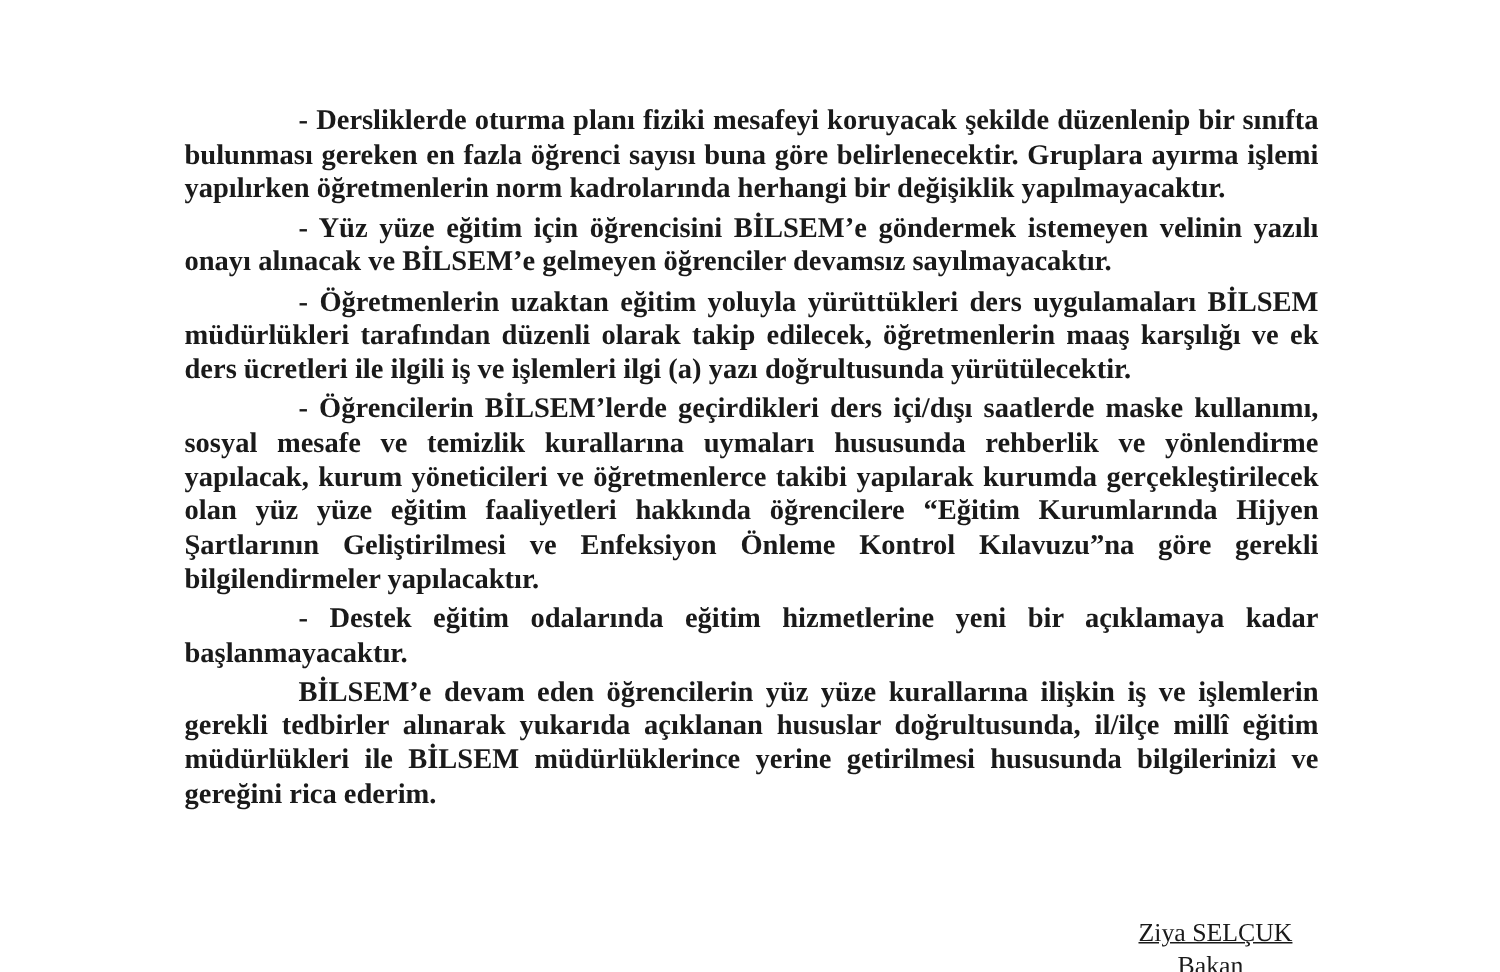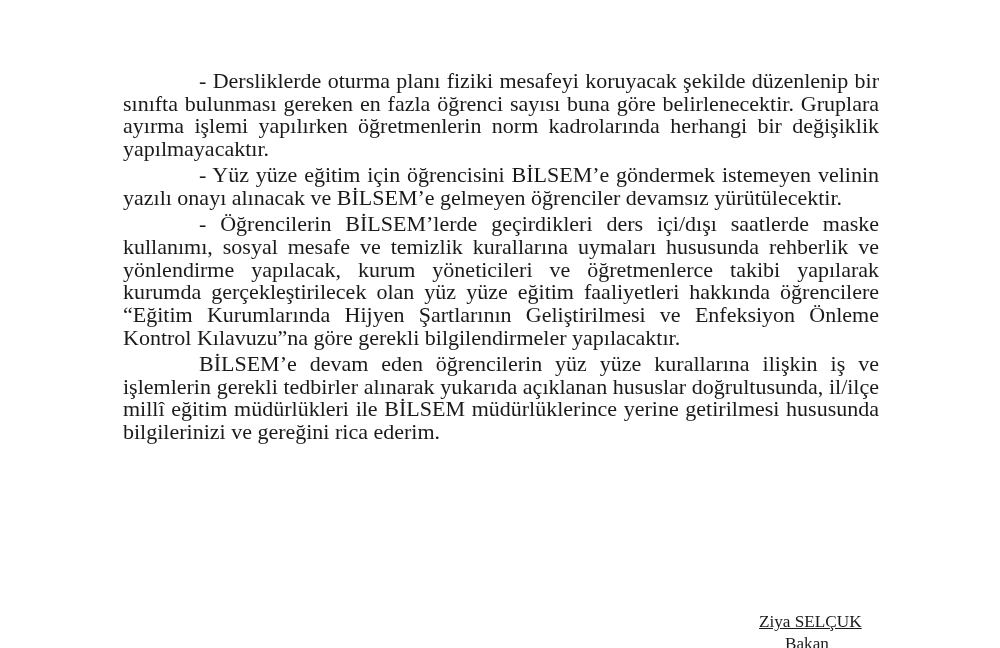--- a/index.html
+++ b/index.html
@@ -1,30 +1,32 @@
 <!DOCTYPE html>
 <html><head>
 <meta charset="utf-8">
 <style>
   html, body { margin:0; padding:0; background:#ffffff; }
   body { width:1000px; height:648px; overflow:hidden; position:relative;
          font-family:"Liberation Serif", "DejaVu Serif", serif; color:#1a1a1a; }
   .page { position:absolute; left:123px; top:70px; width:756px; }
-  .para { margin:0 0 3.5px 0; font-size:22px; line-height:22.7px;
-          text-align:justify; text-indent:76px; }
+  .para { margin:0 0 3.5px 0; font-size:19px; line-height:22.7px;
+          text-align:justify; text-indent:76px;font-weight:bold; }
   .signature { position:absolute; left:0; top:612px; width:1000px; }
   .sig-name { position:absolute; left:759px; top:0; font-size:17.2px; white-space:nowrap;text-decoration:underline; }
   .sig-title { position:absolute; left:785px; top:22px; font-size:17.2px; white-space:nowrap; }
 </style>
 </head>
 <body>
 
 <div class="page">
   <p class="para">- Dersliklerde oturma planı fiziki mesafeyi koruyacak şekilde düzenlenip bir sınıfta bulunması gereken en fazla öğrenci sayısı buna göre belirlenecektir. Gruplara ayırma işlemi yapılırken öğretmenlerin norm kadrolarında herhangi bir değişiklik yapılmayacaktır.</p>
-  <p class="para">- Yüz yüze eğitim için öğrencisini BİLSEM’e göndermek istemeyen velinin yazılı onayı alınacak ve BİLSEM’e gelmeyen öğrenciler devamsız yürütülecektir.</p>
+  <p class="para">- Yüz yüze eğitim için öğrencisini BİLSEM’e göndermek istemeyen velinin yazılı onayı alınacak ve BİLSEM’e gelmeyen öğrenciler devamsız sayılmayacaktır.</p>
+  <p class="para">- Öğretmenlerin uzaktan eğitim yoluyla yürüttükleri ders uygulamaları BİLSEM müdürlükleri tarafından düzenli olarak takip edilecek, öğretmenlerin maaş karşılığı ve ek ders ücretleri ile ilgili iş ve işlemleri ilgi (a) yazı doğrultusunda yürütülecektir.</p>
   <p class="para">- Öğrencilerin BİLSEM’lerde geçirdikleri ders içi/dışı saatlerde maske kullanımı, sosyal mesafe ve temizlik kurallarına uymaları hususunda rehberlik ve yönlendirme yapılacak, kurum yöneticileri ve öğretmenlerce takibi yapılarak kurumda gerçekleştirilecek olan yüz yüze eğitim faaliyetleri hakkında öğrencilere “Eğitim Kurumlarında Hijyen Şartlarının Geliştirilmesi ve Enfeksiyon Önleme Kontrol Kılavuzu”na göre gerekli bilgilendirmeler yapılacaktır.</p>
+  <p class="para">- Destek eğitim odalarında eğitim hizmetlerine yeni bir açıklamaya kadar başlanmayacaktır.</p>
   <p class="para">BİLSEM’e devam eden öğrencilerin yüz yüze kurallarına ilişkin iş ve işlemlerin gerekli tedbirler alınarak yukarıda açıklanan hususlar doğrultusunda, il/ilçe millî eğitim müdürlükleri ile BİLSEM müdürlüklerince yerine getirilmesi hususunda bilgilerinizi ve gereğini rica ederim.</p>
 </div>
 
 <div class="signature">
   <div class="sig-name">Ziya SELÇUK</div>
   <div class="sig-title">Bakan</div>
 </div>
 
 </body></html>

